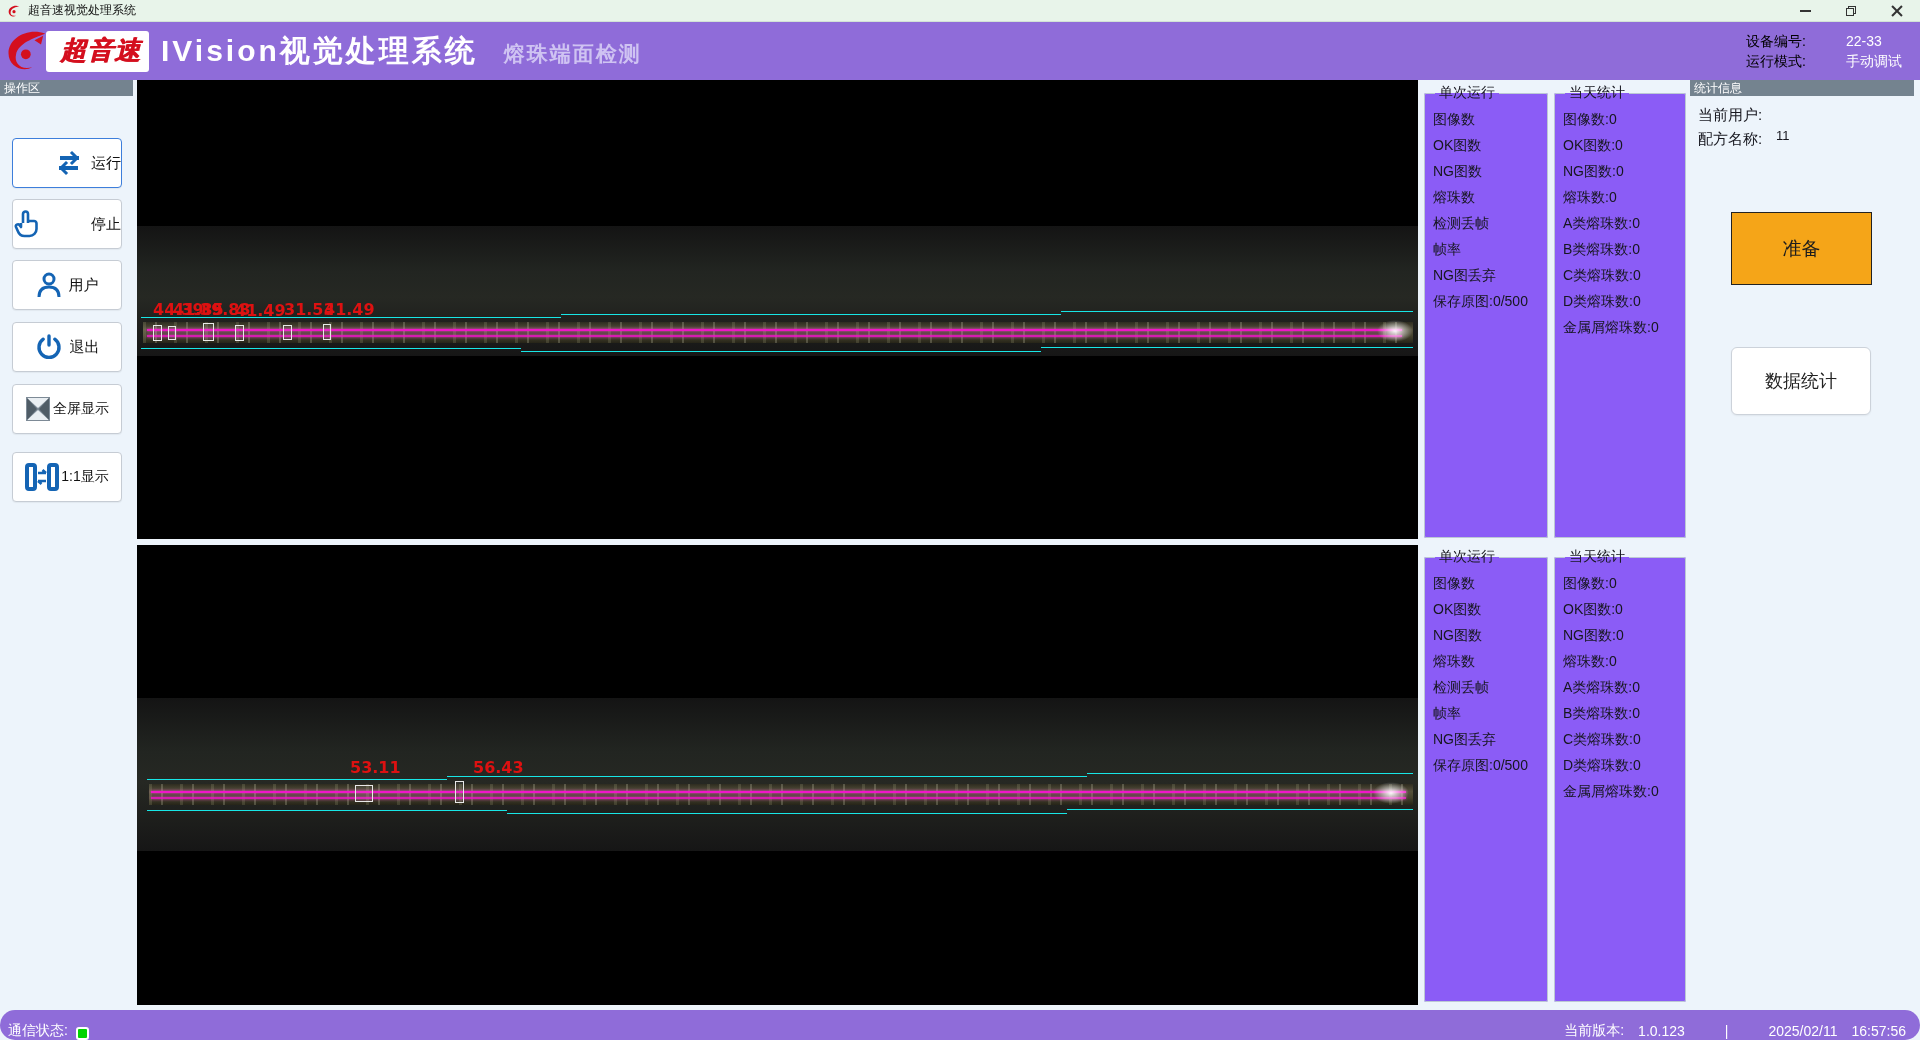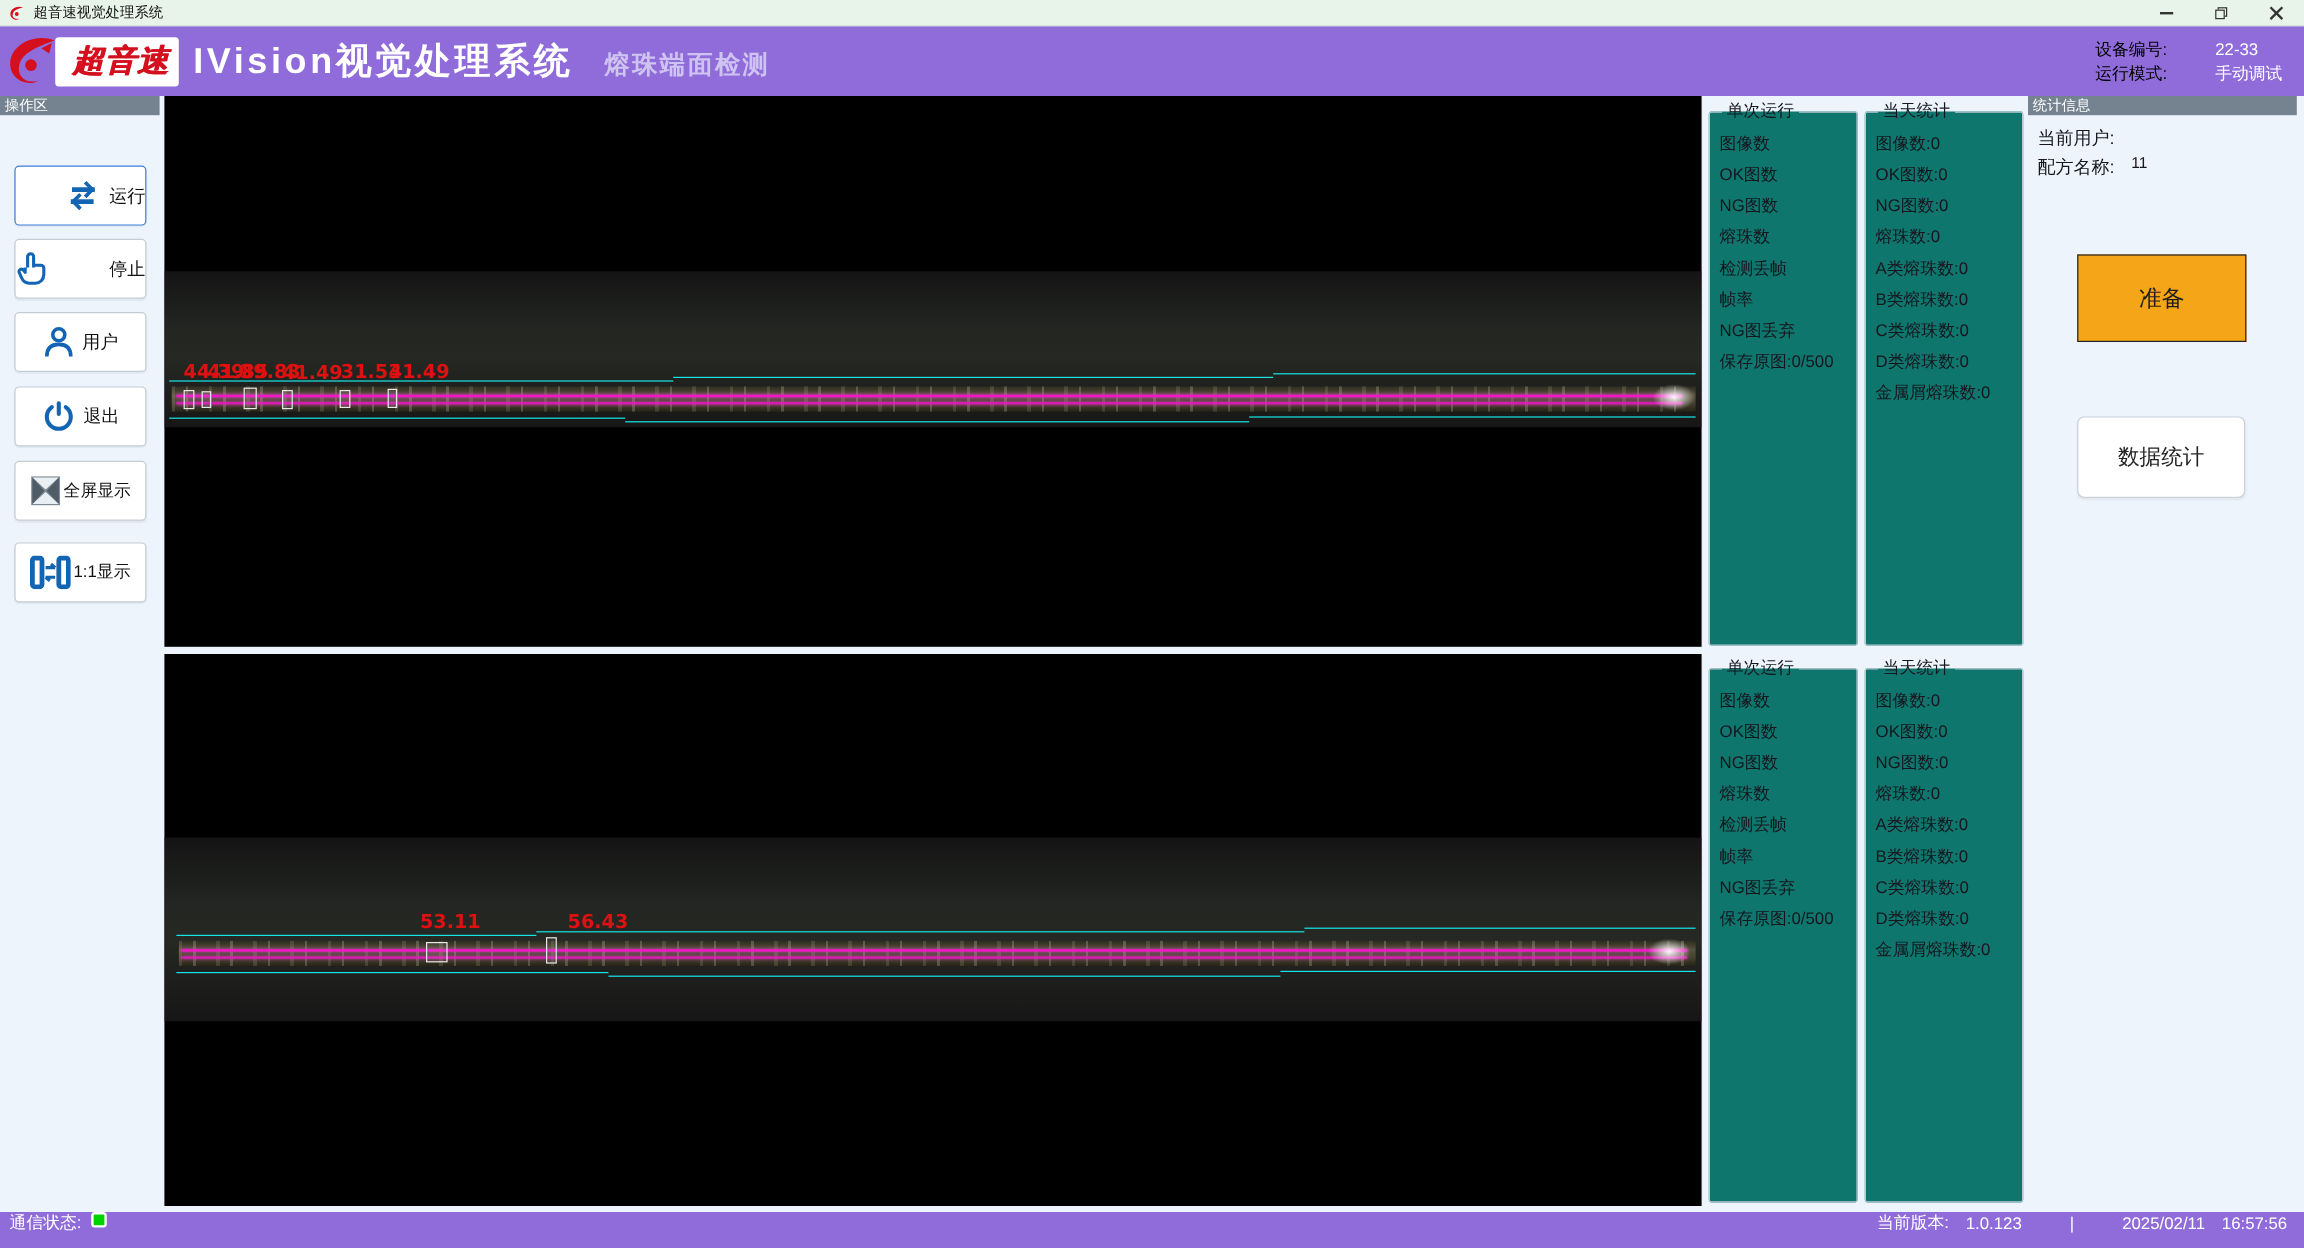--- a/index.html
+++ b/index.html
@@ -66,39 +66,39 @@
       linear-gradient(180deg,#2e2c20 0%, #55513c 35%, #46432f 65%, #262418 100%); }
   .mag-line { position:absolute; height:2px; background:#f016c8; box-shadow:0 0 3px #ff3ad2; }
   .cyan-line { position:absolute; height:1px; background:#18e6e6; }
   .det-box { position:absolute; border:1px solid #e8e8e8; background:rgba(255,255,255,.06); }
   .anno { position:absolute; color:#dd1111; font-size:16px; font-weight:bold;
     font-family:"DejaVu Sans", sans-serif; letter-spacing:0; white-space:nowrap; }
   .blob { position:absolute; background:radial-gradient(ellipse at center, rgba(255,255,255,.95), rgba(255,255,255,0) 70%); }
 
   
   fieldset.grp { position:absolute; border:1px solid #bcc8d4; border-radius:2px;
-    background:#0f766e; padding:4px 0 16px 8px; }
+    background:#8b5cf6; padding:4px 0 16px 8px; }
   fieldset.grp legend { font-size:14px; color:#16161e; padding:0 4px; margin-left:2px; }
   .grp-items div { font-size:14px; color:#16161e; line-height:26px; white-space:nowrap; }
 
   
   .info-caption { left:1690px; top:80px; width:224px; }
   .info-row { position:absolute; font-size:15px; color:#16161e; }
   .recipe-val { font-size:13px; }
   .btn-ready { position:absolute; left:1731px; top:212px; width:141px; height:73px;
     background:#f5a518; border:1px solid #222; font-size:19px; color:#1d1d1d;
     display:flex; align-items:center; justify-content:center; cursor:default; }
   .btn-datastats { position:absolute; left:1731px; top:347px; width:140px; height:68px;
     background:#fff; border:1px solid #ccd2da; border-radius:6px; font-size:18px; color:#222;
     display:flex; align-items:center; justify-content:center; cursor:default;
     box-shadow:0 1px 2px rgba(0,0,0,.06); }
 
   
   .statusbar { position:absolute; left:0; top:1010px; width:1920px; height:30px;
-    background:#8f6cd9; display:flex; align-items:flex-start; color:#fff; font-size:14px; }
+    background:#8f6cd9; display:flex; align-items:flex-end; color:#fff; font-size:14px;border-radius:15px; }
   .comm-label { margin-left:8px; }
   .comm-light { width:13px; height:13px; background:#00d400; border:2px solid #fff;
     border-radius:3px; margin-left:8px; }
   .status-right { margin-left:auto; margin-right:14px; display:flex; align-items:center; }
   .status-right span { margin-left:14px; }
 </style>
 </head>
 <body>
 
 <div id="app">

